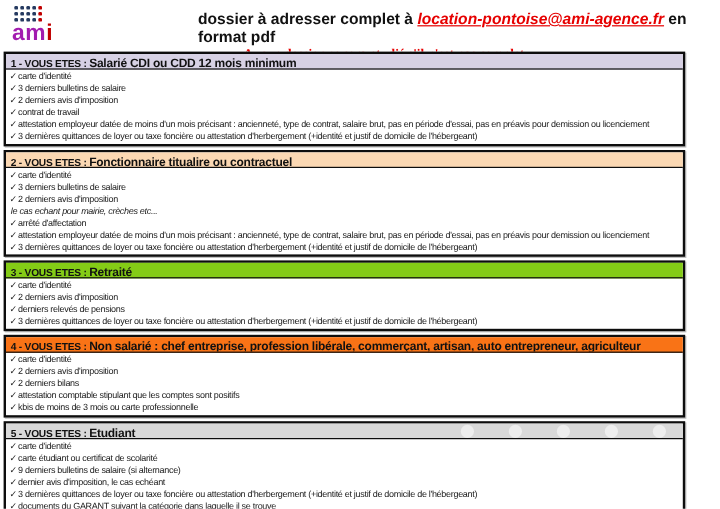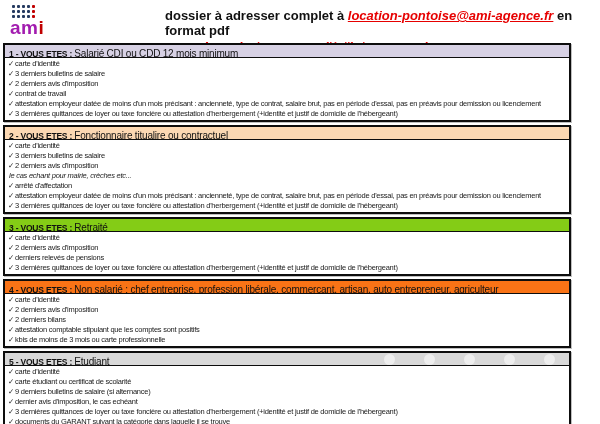--- a/index.html
+++ b/index.html
@@ -44,21 +44,21 @@
     position: relative;
     height: 13px;
     line-height: 13px;
     padding: 0 4px;
     border-bottom: 1px solid #0d0d0d;
     white-space: nowrap;
     overflow: hidden;
     letter-spacing: -0.2px;
   }
   .section-number { font-size: 8.5px; font-weight: bold; color: #111; }
-  .section-title { font-size: 10px; font-weight: normal; color: #111; }
+  .section-title { font-size: 10px; font-weight: bold; color: #111; }
   .section-items { padding: 1px 4px 1px 3px; }
   .item {
     font-size: 7.5px;
     line-height: 10px;
     letter-spacing: -0.25px;
     white-space: nowrap;
     overflow: hidden;
     color: #1a1a1a;
   }
   .item .check { font-size: 7.5px; margin-right: 1px; color: #222; }

